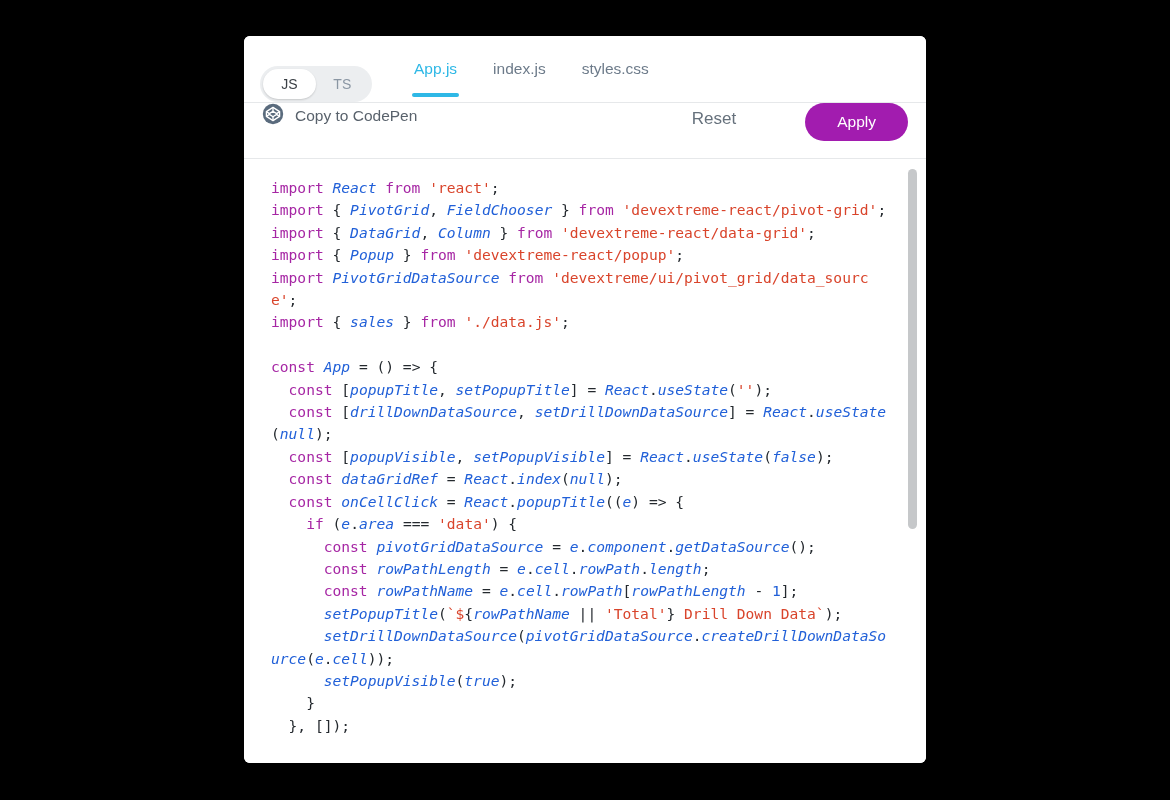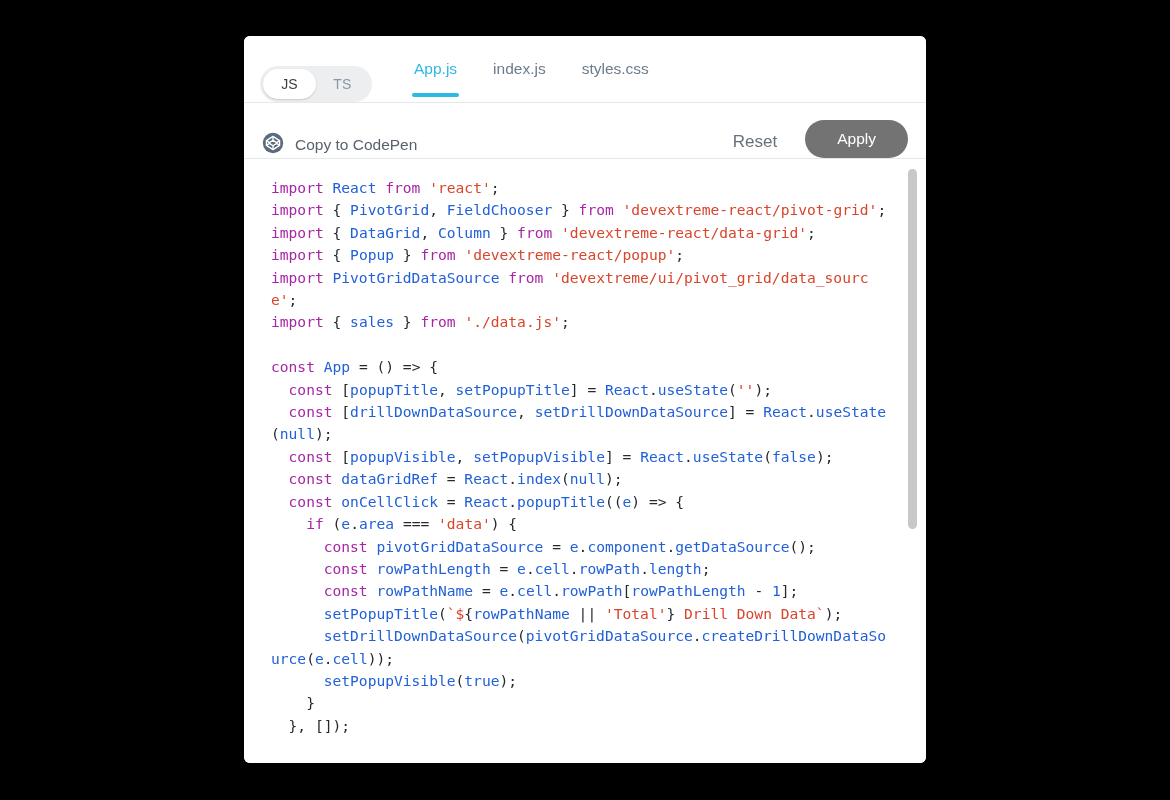--- a/index.html
+++ b/index.html
@@ -100,24 +100,25 @@
     border-radius: 3px;
     background: #2eb8e6;
   }
 
   
   .toolbar {
     position: relative;
     height: 56px;
     flex: 0 0 56px;
     display: flex;
-    align-items: flex-end;
+    align-items: flex-start;
     padding: 0 18px 0 18px;
     border-bottom: 1px solid #e6e8ea;
     background: #ffffff;
+    gap: 41px;
   }
   .codepen-link {
     display: flex;
     align-items: center;
     gap: 11px;
     cursor: pointer;
     user-select: none;
   }
   .codepen-icon { display: block; }
   .codepen-label {
@@ -129,21 +130,21 @@
     font-size: 17px;
     color: #66717c;
     background: none;
     border: none;
     padding: 6px 10px;
     margin-right: 18px;
     cursor: pointer;
     font-family: Liberation Sans, sans-serif;
   }
   .apply-btn {
-    background: #737373;
+    background: #a21caf;
     color: #ffffff;
     border: none;
     border-radius: 19px;
     height: 38px;
     padding: 0 32px;
     font-size: 15.5px;
     cursor: pointer;
     font-family: inherit;
   }
 
@@ -162,21 +163,21 @@
     line-height: 22.4px;
     color: #24292e;
     white-space: pre-wrap;
     word-break: break-all;
     width: 648px;
     tab-size: 2;
   }
 
   
   .kw   { color: #a626a4; }   
-  .id   { color: #2160d8; }   
+  .id   { color: #2160d8; font-style: italic; }   
   .str  { color: #d9442b; }   
   .pun  { color: #24292e; }   
   .num  { color: #2160d8; }
 
   
   .scrolltrack {
     position: absolute;
     top: 0; right: 9px;
     width: 9px;
     height: 100%;

